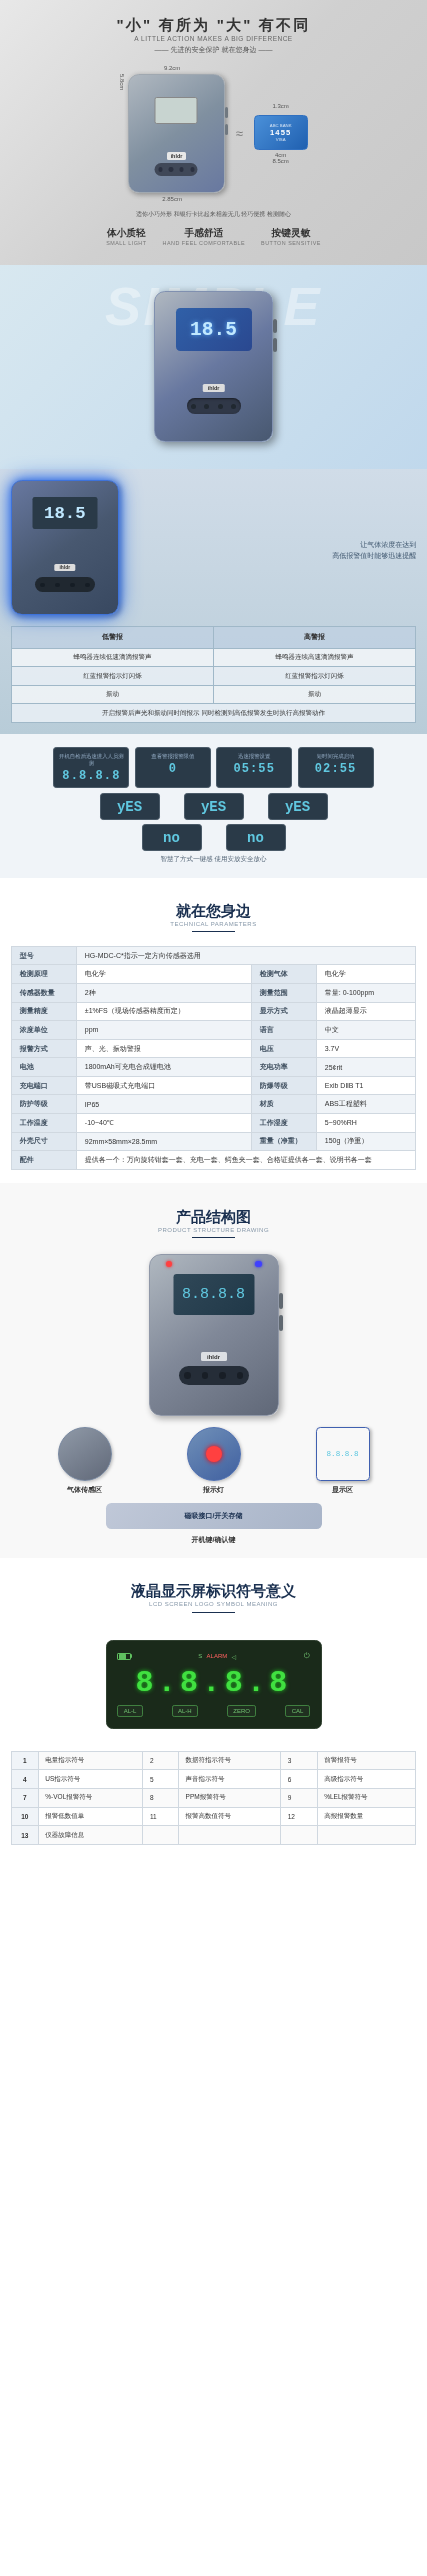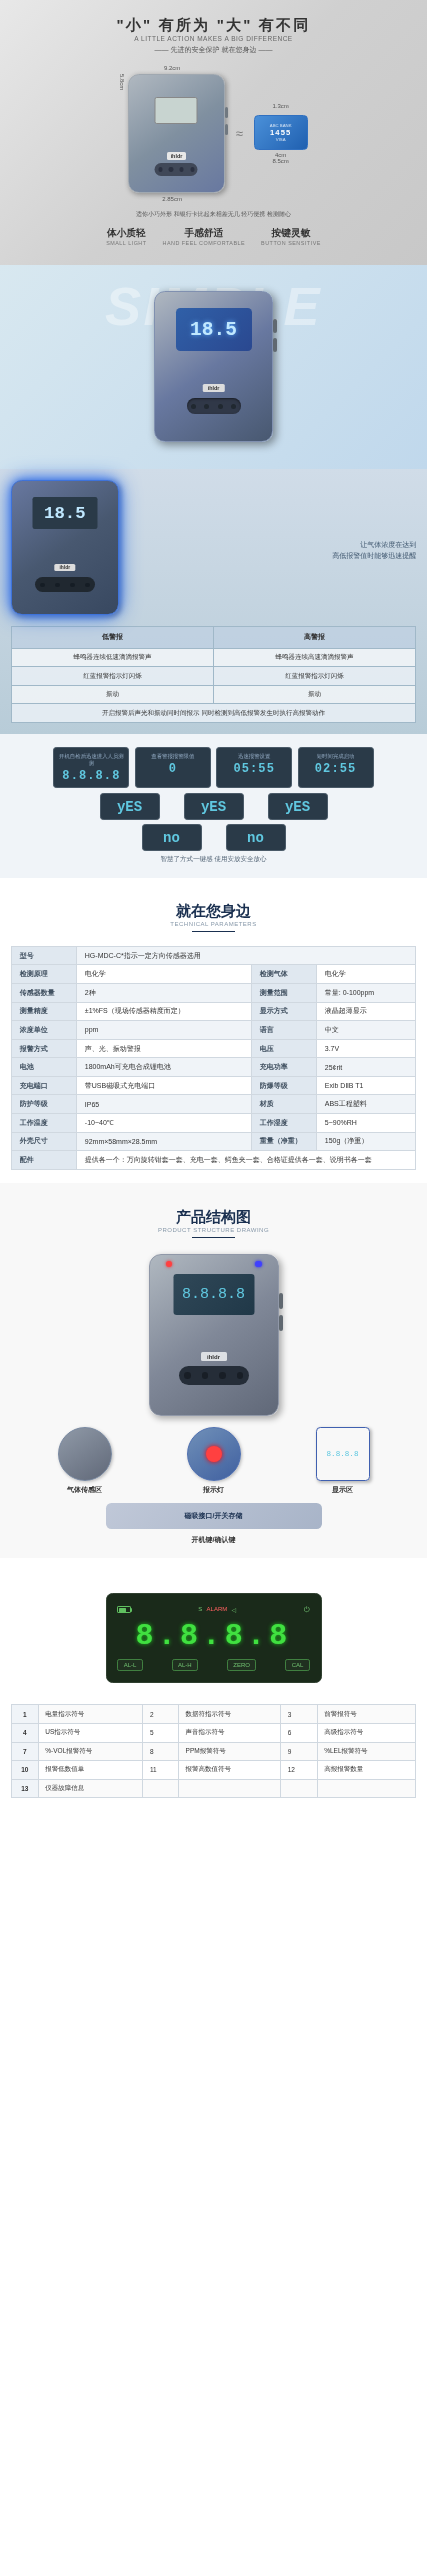--- a/index.html
+++ b/index.html
@@ -725,20 +725,25 @@
     <div style="text-align:center; margin-top:10.8px; padding:8px; background:linear-gradient(135deg,#c0c8d8,#a8b4c8); border-radius:5.4px; max-width:216px; margin:8px auto 0;">
       <div style="font-size:7px; font-weight:bold; color:#1a3050;">磁吸接口/开关存储</div>
     </div>
     <div style="text-align:center; margin-top:4.3px;">
       <span style="font-size:7px; font-weight:bold; color:#333;">开机键/确认键</span>
     </div>
   </div>
 </section>
 
 <section class="lcd-section">
+  <div class="section-header">
+    <div class="cn">液晶显示屏标识符号意义</div>
+    <div class="en">LCD screen logo symbol meaning</div>
+    <div class="divider"></div>
+  </div>
 
   <div style="display:flex; justify-content:center; margin:10.8px 0;">
     <div class="lcd-display-area">
 
       <div style="display:flex; justify-content:space-between; align-items:center; margin-bottom:4.3px;">
         <div style="display:flex; gap:2.7px;">
 
           <div style="width:13.5px; height:7px; border:0.5px solid #60c060; border-radius:1.1px; position:relative; display:flex; align-items:center; padding:0.5px 1.1px;">
             <div style="width:70%; height:4.3px; background:#60c060; border-radius:0.5px;"></div>
             <div style="position:absolute; right:-2.2px; top:50%; transform:translateY(-50%); width:1.6px; height:3.8px; background:#60c060; border-radius:0 1.1px 1.1px 0;"></div>

